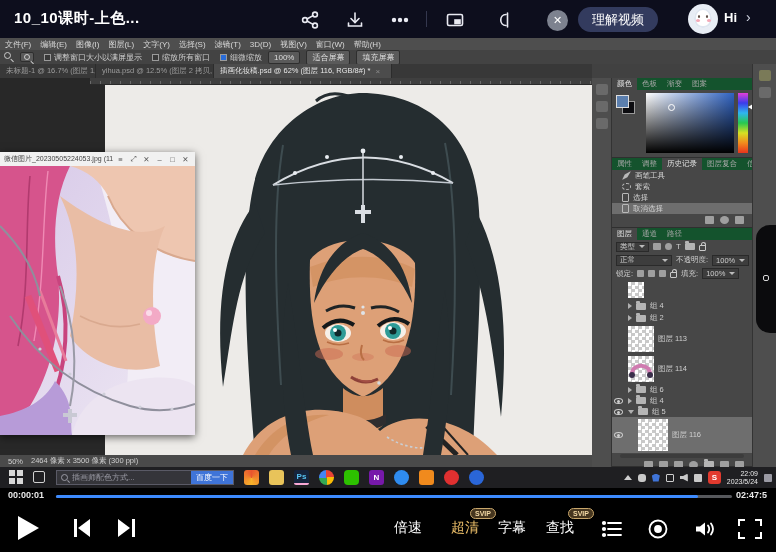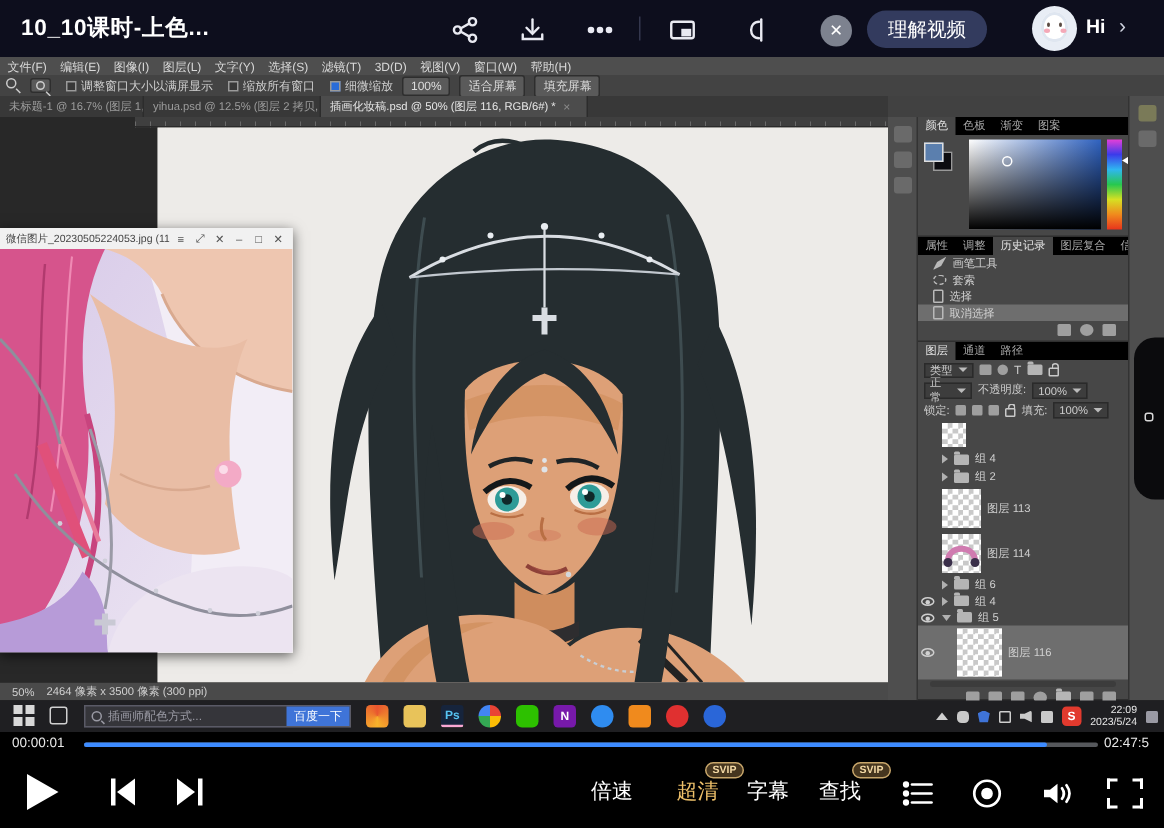--- a/index.html
+++ b/index.html
@@ -40,21 +40,21 @@
   .ruler { left:90px; top:78px; width:502px; height:7px; background:#3f3f3f; border-bottom:1px solid #2a2a2a;
            background-image:repeating-linear-gradient(to right,#6a6a6a 0 1px,transparent 1px 10px); background-size:10px 4px; background-position:0 3px; background-repeat:repeat-x; }
   .canvas { left:105px; top:85px; width:487px; height:370px; background:#edebe8; overflow:hidden; }
   .ps-status { left:0; top:455px; width:592px; height:12px; background:#4a4a4a; display:flex; align-items:center; gap:8px; font-size:7.5px; color:#cfcfcf; padding-left:8px; }
 
   
   .dockhead { left:592px; top:64px; width:184px; height:14px; background:#414141; }
   .dockstrip { left:592px; top:78px; width:20px; height:389px; background:#4e4e4e; border-right:1px solid #333; }
   .dock-ico { width:12px; height:11px; margin:6px auto 0; background:#6a6a6a; border-radius:2px; }
   .panel { background:#474747; border-bottom:1px solid #2f2f2f; }
-  .ptabs { display:flex; height:12px; background:#000000; }
+  .ptabs { display:flex; height:12px; background:#14532d; }
   .ptab { font-size:7.5px; color:#a8a8a8; padding:1px 5px; white-space:nowrap; }
   .ptab.active { background:#474747; color:#e4e4e4; }
   .swatch-fg { left:616px; top:95px; width:13px; height:13px; background:#5b7fae; border:1px solid #ddd; z-index:3; }
   .swatch-bg { left:622px; top:101px; width:13px; height:13px; background:#0c0c10; border:1px solid #999; z-index:2; }
   .gradbox { left:646px; top:93px; width:88px; height:60px;
              background:linear-gradient(to top, #000, rgba(0,0,0,0)), linear-gradient(to right, #fff, #2f62c0); }
   .gradcursor { left:668px; top:104px; width:7px; height:7px; border:1px solid #fff; border-radius:50%; }
   .huebar { left:738px; top:93px; width:10px; height:60px;
             background:linear-gradient(to bottom, #e43fd8, #3b3bea, #2fb6f0, #27c84f, #d6e023, #f08a1d, #e8341c); }
   .huecursor { left:748px; top:104px; width:0; height:0; border-top:3px solid transparent; border-bottom:3px solid transparent; border-right:5px solid #fff; }
@@ -106,21 +106,21 @@
   .searchbox .mag { width:7px; height:7px; border:1.2px solid #9a9aa4; border-radius:50%; margin:0 4px; position:relative; flex:0 0 auto;}
   .searchbox .mag::after { content:""; position:absolute; width:3px; height:1.2px; background:#9a9aa4; left:5px; top:6px; transform:rotate(45deg); }
   .searchbox .q { flex:1; overflow:hidden; white-space:nowrap; }
   .searchbox .go { background:#3f74d8; color:#fff; height:13px; padding:0 5px; display:flex; align-items:center; font-size:8px; flex:0 0 auto; }
   .appico { width:15px; height:15px; border-radius:3px; margin-left:10px; flex:0 0 auto; display:flex; align-items:center; justify-content:center; font-size:8px; font-weight:bold; position:relative; }
   .tray { margin-left:auto; display:flex; align-items:center; gap:6px; padding-right:4px; }
   .tray .mini { width:8px; height:8px; background:#c9c9c9; border-radius:1px; }
   .clock { text-align:right; color:#e8e8e8; font-size:7px; line-height:8px; white-space:nowrap; }
 
   
-  .progressrow { left:0; top:488px; width:776px; height:17px; background:#000; }
+  .progressrow { left:0; top:488px; width:776px; height:17px; background:#000;font-weight:bold; }
   .ptime { position:absolute; top:2px; font-size:9px; color:#e8e8e8; }
   .track { position:absolute; left:56px; top:7px; width:676px; height:3px; background:#56585c; border-radius:2px; }
   .fill { height:3px; border-radius:2px; }
   .controls { left:0; top:505px; width:776px; height:47px; background:#000; }
   .play { position:absolute; left:18px; top:11px; width:0; height:0; border-top:12px solid transparent; border-bottom:12px solid transparent; border-left:21px solid #fff; }
   .skip { position:absolute; top:13px; width:24px; height:20px; }
   .skip .bar { position:absolute; width:3px; height:18px; background:#fff; top:1px; }
   .skip .t { position:absolute; width:0; height:0; border-top:9px solid transparent; border-bottom:9px solid transparent; top:1px; }
   .ctl-label { position:absolute; top:14px; font-size:14px; color:#fff; }
   .gold { color:#eec06a; }
@@ -224,21 +224,21 @@
   <div class="abs ps-tabs">
     <div class="ps-tab" style="width:96px;">
       <span>未标题-1 @ 16.7% (图层 1, RGB/8#) *</span>
 
     </div>
     <div class="ps-tab" style="width:118px;">
       <span>yihua.psd @ 12.5% (图层 2 拷贝, RGB/8#)</span>
 
     </div>
     <div class="ps-tab active" style="width:178px;">
-      <span>插画化妆稿.psd @ 50% (图层 116, RGB/6#) *</span>
+      <span>插画化妆稿.psd @ 62% (图层 116, RGB/8#) *</span>
       <span class="x">×</span>
     </div>
   </div>
 
   <div class="abs ps-main"></div>
   <div class="abs ruler"></div>
 
   <div class="abs canvas">
     <svg width="487" height="370" viewBox="0 0 487 370">
       <rect width="487" height="370" fill="#edebe8"></rect>
@@ -372,21 +372,21 @@
         <span>类型</span>
           <div class="caret"></div>
       </div>
       <div class="pico" style="width:8px;height:7px;"></div>
       <div class="pico round" style="width:7px;height:7px;"></div>
       <span style="font-size:8px;color:#ccc;">T</span>
       <div class="folderic"></div>
       <div class="lockic"></div>
     </div>
     <div class="lrow" style="height:14px; padding-left:4px;">
-      <div class="dd" style="height:11px; width:32px; justify-content:space-between;">
+      <div class="dd" style="height:11px; width:56px; justify-content:space-between;">
         <span>正常</span>
           <div class="caret"></div>
       </div>
       <span class="lab">不透明度:</span>
       <div class="dd" style="height:11px;">
         <span>100%</span>
           <div class="caret"></div>
       </div>
     </div>
     <div class="lrow" style="height:13px; padding-left:4px;">

